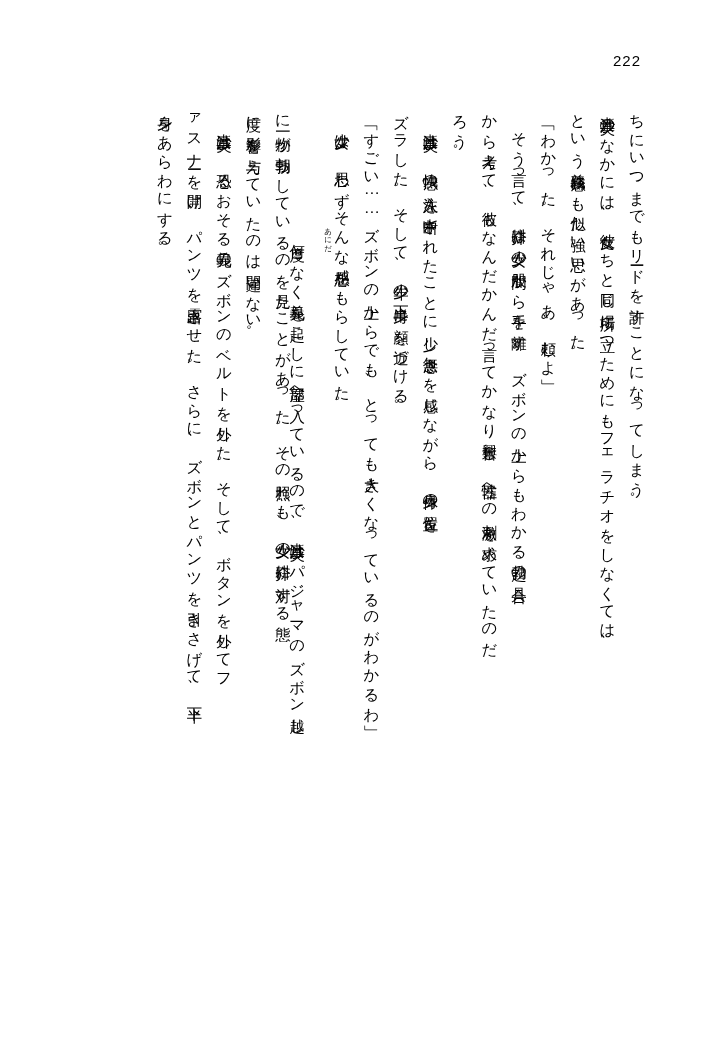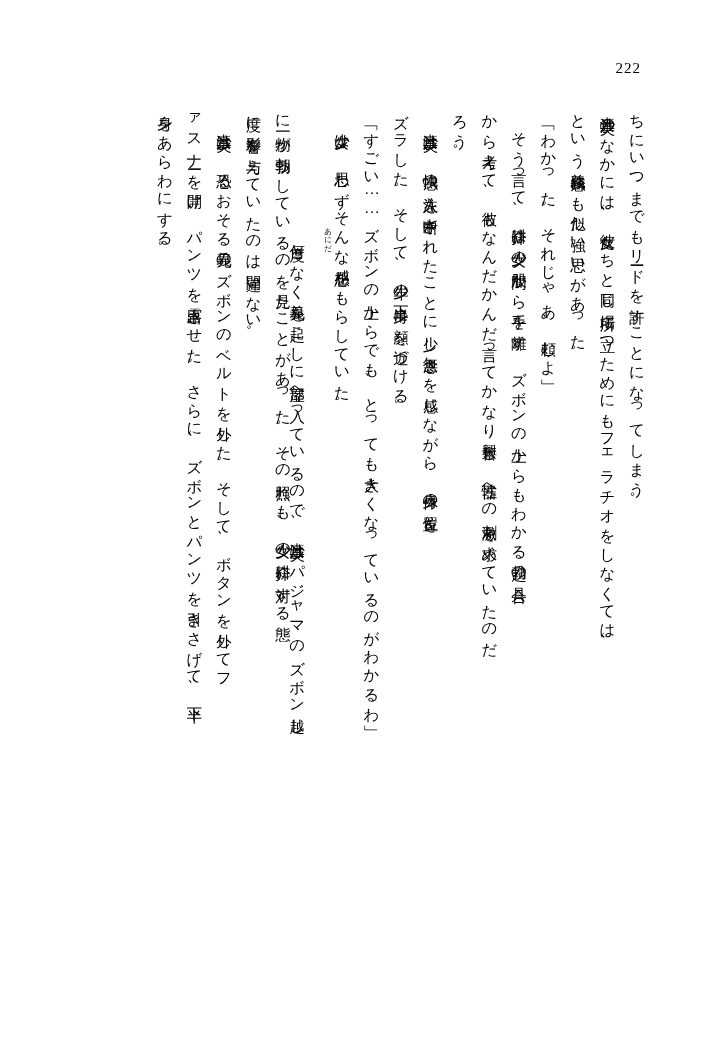--- a/index.html
+++ b/index.html
@@ -11,26 +11,26 @@
     position: relative;
     width: 707px;
     height: 1050px;
     background: #ffffff;
     overflow: hidden;
     font-family: "Liberation Serif", "DejaVu Serif", serif;
     color: #000000;
   }
   .page-number {
     position: absolute;
-    top: 60px;
+    top: 52px;
     right: 66px;
     font-size: 15px;
     letter-spacing: 1px;
     color: #000;
-    font-family: Liberation Serif, serif;
+    font-family: Liberation Sans, sans-serif;
   }
   .body-text {
     position: absolute;
     top: 104px;
     right: 62px;
     left: 62px;
     height: 880px;
     display: flex;
     flex-direction: row-reverse;
     align-items: flex-start;

